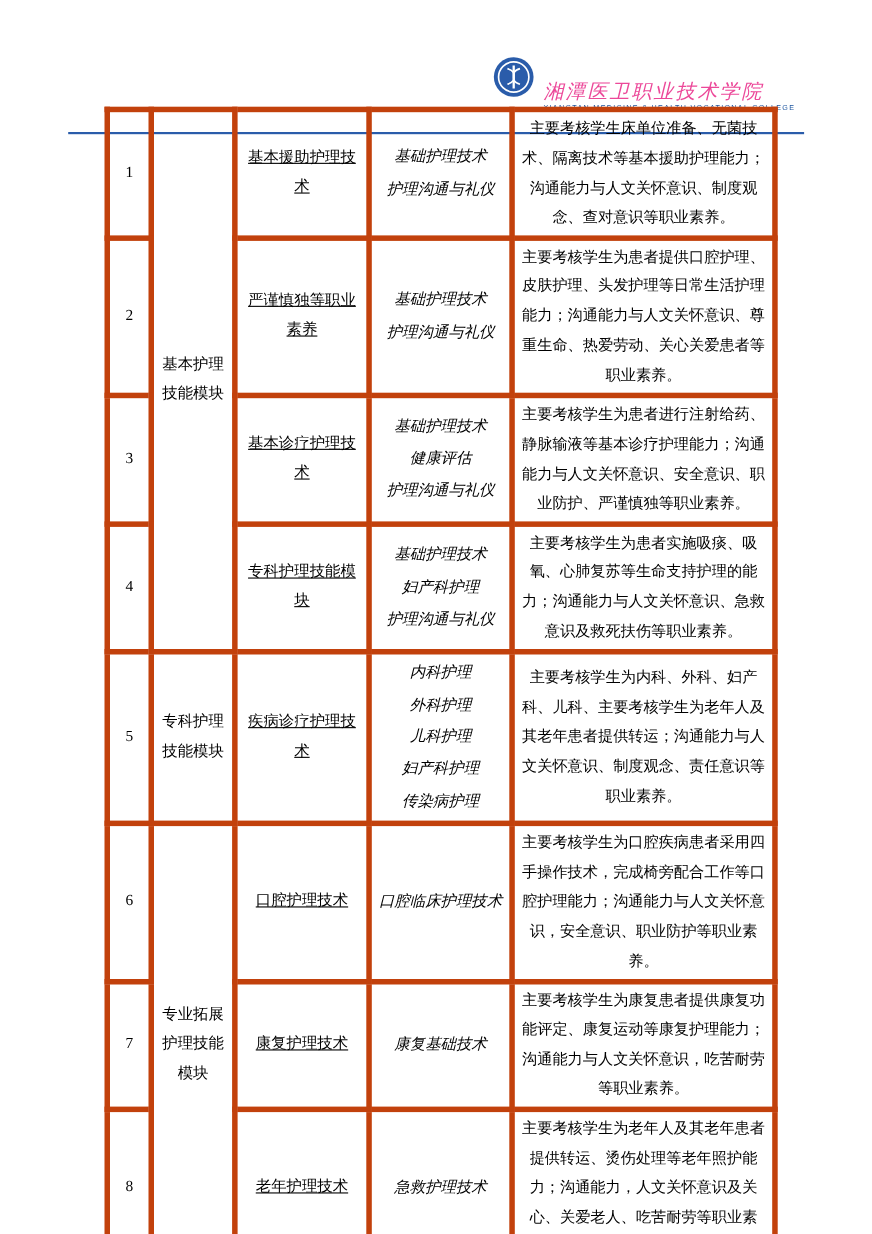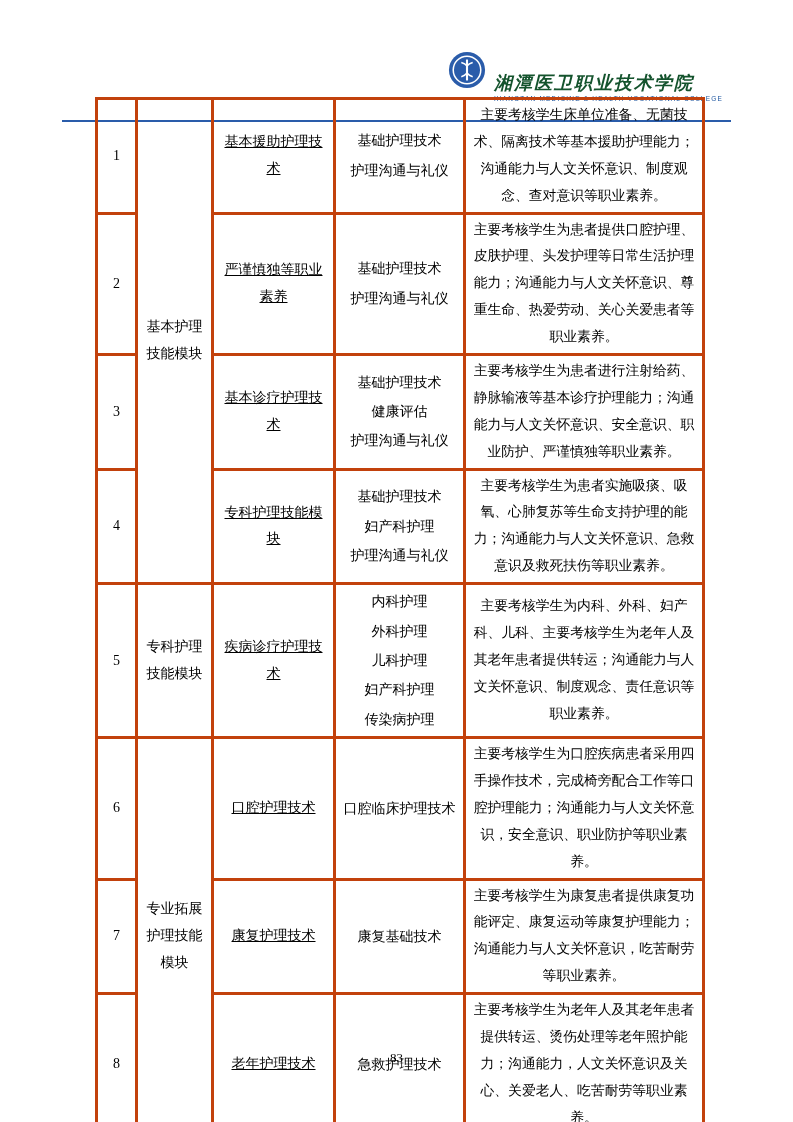--- a/index.html
+++ b/index.html
@@ -12,50 +12,50 @@
     color:#000;
     overflow:hidden;
   }
 
   
   .header{position:absolute;top:36px;left:0;width:793px;height:50px;}
   .brand{position:absolute;top:2px;right:70px;display:flex;align-items:center;}
   .logo{width:38px;height:38px;margin-right:8px;flex:0 0 auto;}
   .brand-text{display:flex;flex-direction:column;justify-content:center;}
   .brand-cn{
-    color:#14532d;font-weight:bold;font-size:18px;letter-spacing:2px;
+    color:#ec4899;font-weight:normal;font-size:18px;letter-spacing:2px;
     font-style:italic;line-height:1.1;white-space:nowrap;margin-top:36px;
   }
   .brand-en{
     color:#1e56a0;font-size:6.5px;letter-spacing:1.2px;line-height:1.4;
     white-space:nowrap;font-family:"Liberation Sans","DejaVu Sans",sans-serif;
   }
   .header-rule{
     position:absolute;top:84px;left:62px;width:669px;height:2px;
     background:#2a5caa;
   }
 
   
   table.assess{
     position:absolute;left:95px;top:97px;width:607px;
     border-collapse:collapse;table-layout:fixed;
     font-size:14px;
   }
   table.assess td{
-    border:3px solid #c2410c;
+    border:5px solid #c2410c;
     padding:2px 4px;
     vertical-align:middle;
     text-align:center;
     word-break:break-all;
   }
   td.no{font-family:"Liberation Serif","DejaVu Serif",serif;}
   td.module{line-height:1.9;padding:2px 6px;}
   td.tech{line-height:1.9;padding:2px 8px;text-decoration:underline;}
   td.courses{padding:4px 4px;}
-  .course-line{line-height:2.1;}
+  .course-line{line-height:2.1;font-style:italic;}
   td.desc{
     vertical-align:top;
     text-align:justify;
     text-justify:inter-ideograph;
     padding:5px 9px 4px 9px;
     line-height:1.95;
     font-size:13.8px;
   }
 
   
@@ -179,15 +179,14 @@
         <td class="tech">老年护理技术</td>
         <td class="courses">
           <div class="course-line">急救护理技术</div>
         </td>
         <td class="desc">主要考核学生为老年人及其老年患者提供转运、烫伤处理等老年照护能力；沟通能力，人文关怀意识及关心、关爱老人、吃苦耐劳等职业素养。</td>
       </tr>
 
     </tbody>
   </table>
 
-  <div class="page-number">83</div>
 
 </div>
 
 </body></html>

